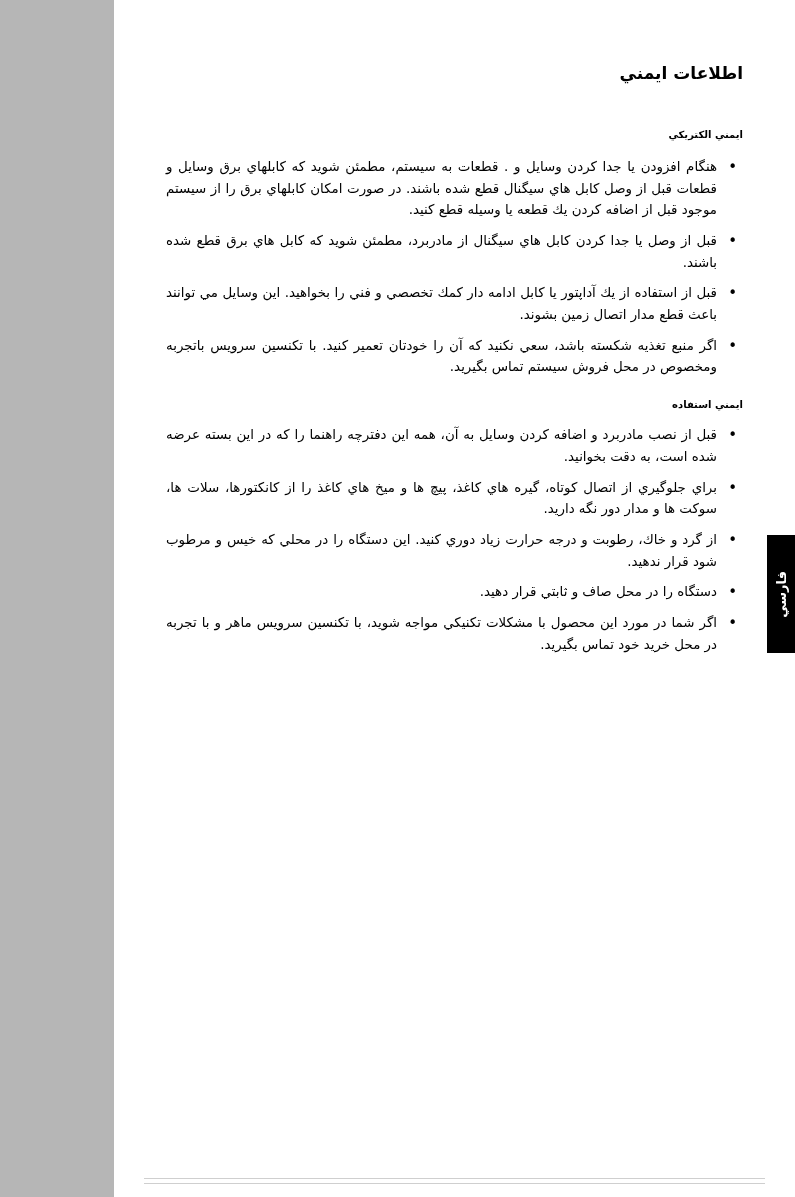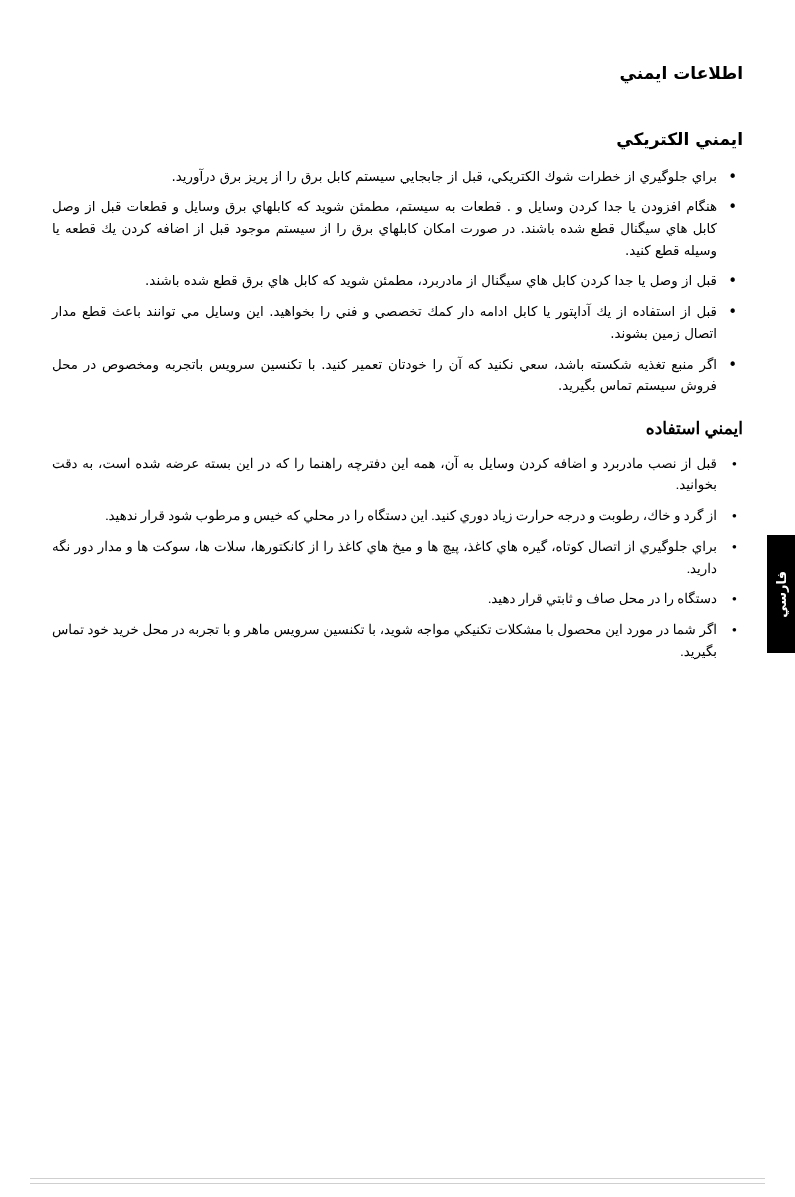--- a/index.html
+++ b/index.html
@@ -5,21 +5,21 @@
   html, body {
     margin: 0;
     padding: 0;
     background: #b6b6b6;
   }
   body {
     font-family: "DejaVu Sans", "Liberation Sans", sans-serif;
   }
   .page {
     position: relative;
-    width: 795px;
+    width: 681px;
     height: 1197px;
     background: #ffffff;
     overflow: hidden;
     box-sizing: border-box;
   }
   .content {
     position: absolute;
     top: 62px;
     right: 52px;
     left: 52px;
@@ -30,21 +30,21 @@
     font-size: 17px;
     font-weight: bold;
     color: #000;
     margin: 0 0 42px 0;
     line-height: 1.4;
   }
   .section {
     margin-bottom: 20px;
   }
   .section-heading {
-    font-size: 17px;
+    font-size: 10px;
     font-weight: bold;
     color: #000;
     margin: 0 0 14px 0;
     line-height: 1.4;
   }
   ul.bullets {
     list-style: none;
     margin: 0;
     padding: 0;
   }
@@ -62,21 +62,20 @@
     content: "•";
     position: absolute;
     right: 6px;
     top: -1px;
     font-size: 15px;
     line-height: 1.62;
     color: #000;
   }
   .section.usage {
     margin-top: 16px;
-    font-family: Liberation Serif, serif;
   }
   .section.usage .section-heading {
     margin-bottom: 12px;
   }
   
   .side-tab {
     position: absolute;
     top: 535px;
     right: 0;
     width: 28px;
@@ -113,34 +112,33 @@
 
 <div class="page">
 
   <div class="content">
 
     <h1 class="doc-title">اطلاعات ايمني</h1>
 
     <div class="section electrical">
       <h2 class="section-heading">ايمني الكتريكي</h2>
       <ul class="bullets">
-        <li>براي جلوگيري از خطرات شوك الكتريكي، قبل از جابجايي سيستم كابل برق را از پريز برق درآوريد.</li>
         <li>هنگام افزودن يا جدا كردن وسايل و . قطعات به سيستم، مطمئن شويد كه كابلهاي برق وسايل و قطعات قبل از وصل كابل هاي سيگنال قطع شده باشند. در صورت امكان كابلهاي برق را از سيستم موجود قبل از اضافه كردن يك قطعه يا وسيله قطع كنيد.</li>
         <li>قبل از وصل يا جدا كردن كابل هاي سيگنال از مادربرد، مطمئن شويد كه كابل هاي برق قطع شده باشند.</li>
         <li>قبل از استفاده از يك آداپتور يا كابل ادامه دار كمك تخصصي و فني را بخواهيد. اين وسايل مي توانند باعث قطع مدار اتصال زمين بشوند.</li>
         <li>اگر منبع تغذيه شكسته باشد، سعي نكنيد كه آن را خودتان تعمير كنيد. با تكنسين سرويس باتجربه ومخصوص در محل فروش سيستم تماس بگيريد.</li>
       </ul>
     </div>
 
     <div class="section usage">
       <h2 class="section-heading">ايمني استفاده</h2>
       <ul class="bullets">
         <li>قبل از نصب مادربرد و اضافه كردن وسايل به آن، همه اين دفترچه راهنما را كه در اين بسته عرضه شده است، به دقت بخوانيد.</li>
+        <li>براي جلوگيري از اتصال كوتاه، گيره هاي كاغذ، پيچ ها و ميخ هاي كاغذ را از كانكتورها، سلات ها، سوكت ها و مدار دور نگه داريد.</li>
         <li>از گرد و خاك، رطوبت و درجه حرارت زياد دوري كنيد. اين دستگاه را در محلي كه خيس و مرطوب شود قرار ندهيد.</li>
-        <li>براي جلوگيري از اتصال كوتاه، گيره هاي كاغذ، پيچ ها و ميخ هاي كاغذ را از كانكتورها، سلات ها، سوكت ها و مدار دور نگه داريد.</li>
         <li>دستگاه را در محل صاف و ثابتي قرار دهيد.</li>
         <li>اگر شما در مورد اين محصول با مشكلات تكنيكي مواجه شويد، با تكنسين سرويس ماهر و با تجربه در محل خريد خود تماس بگيريد.</li>
       </ul>
     </div>
 
   </div>
 
   <div class="side-tab">
     <span class="side-tab-label">فارسي</span>
   </div>

